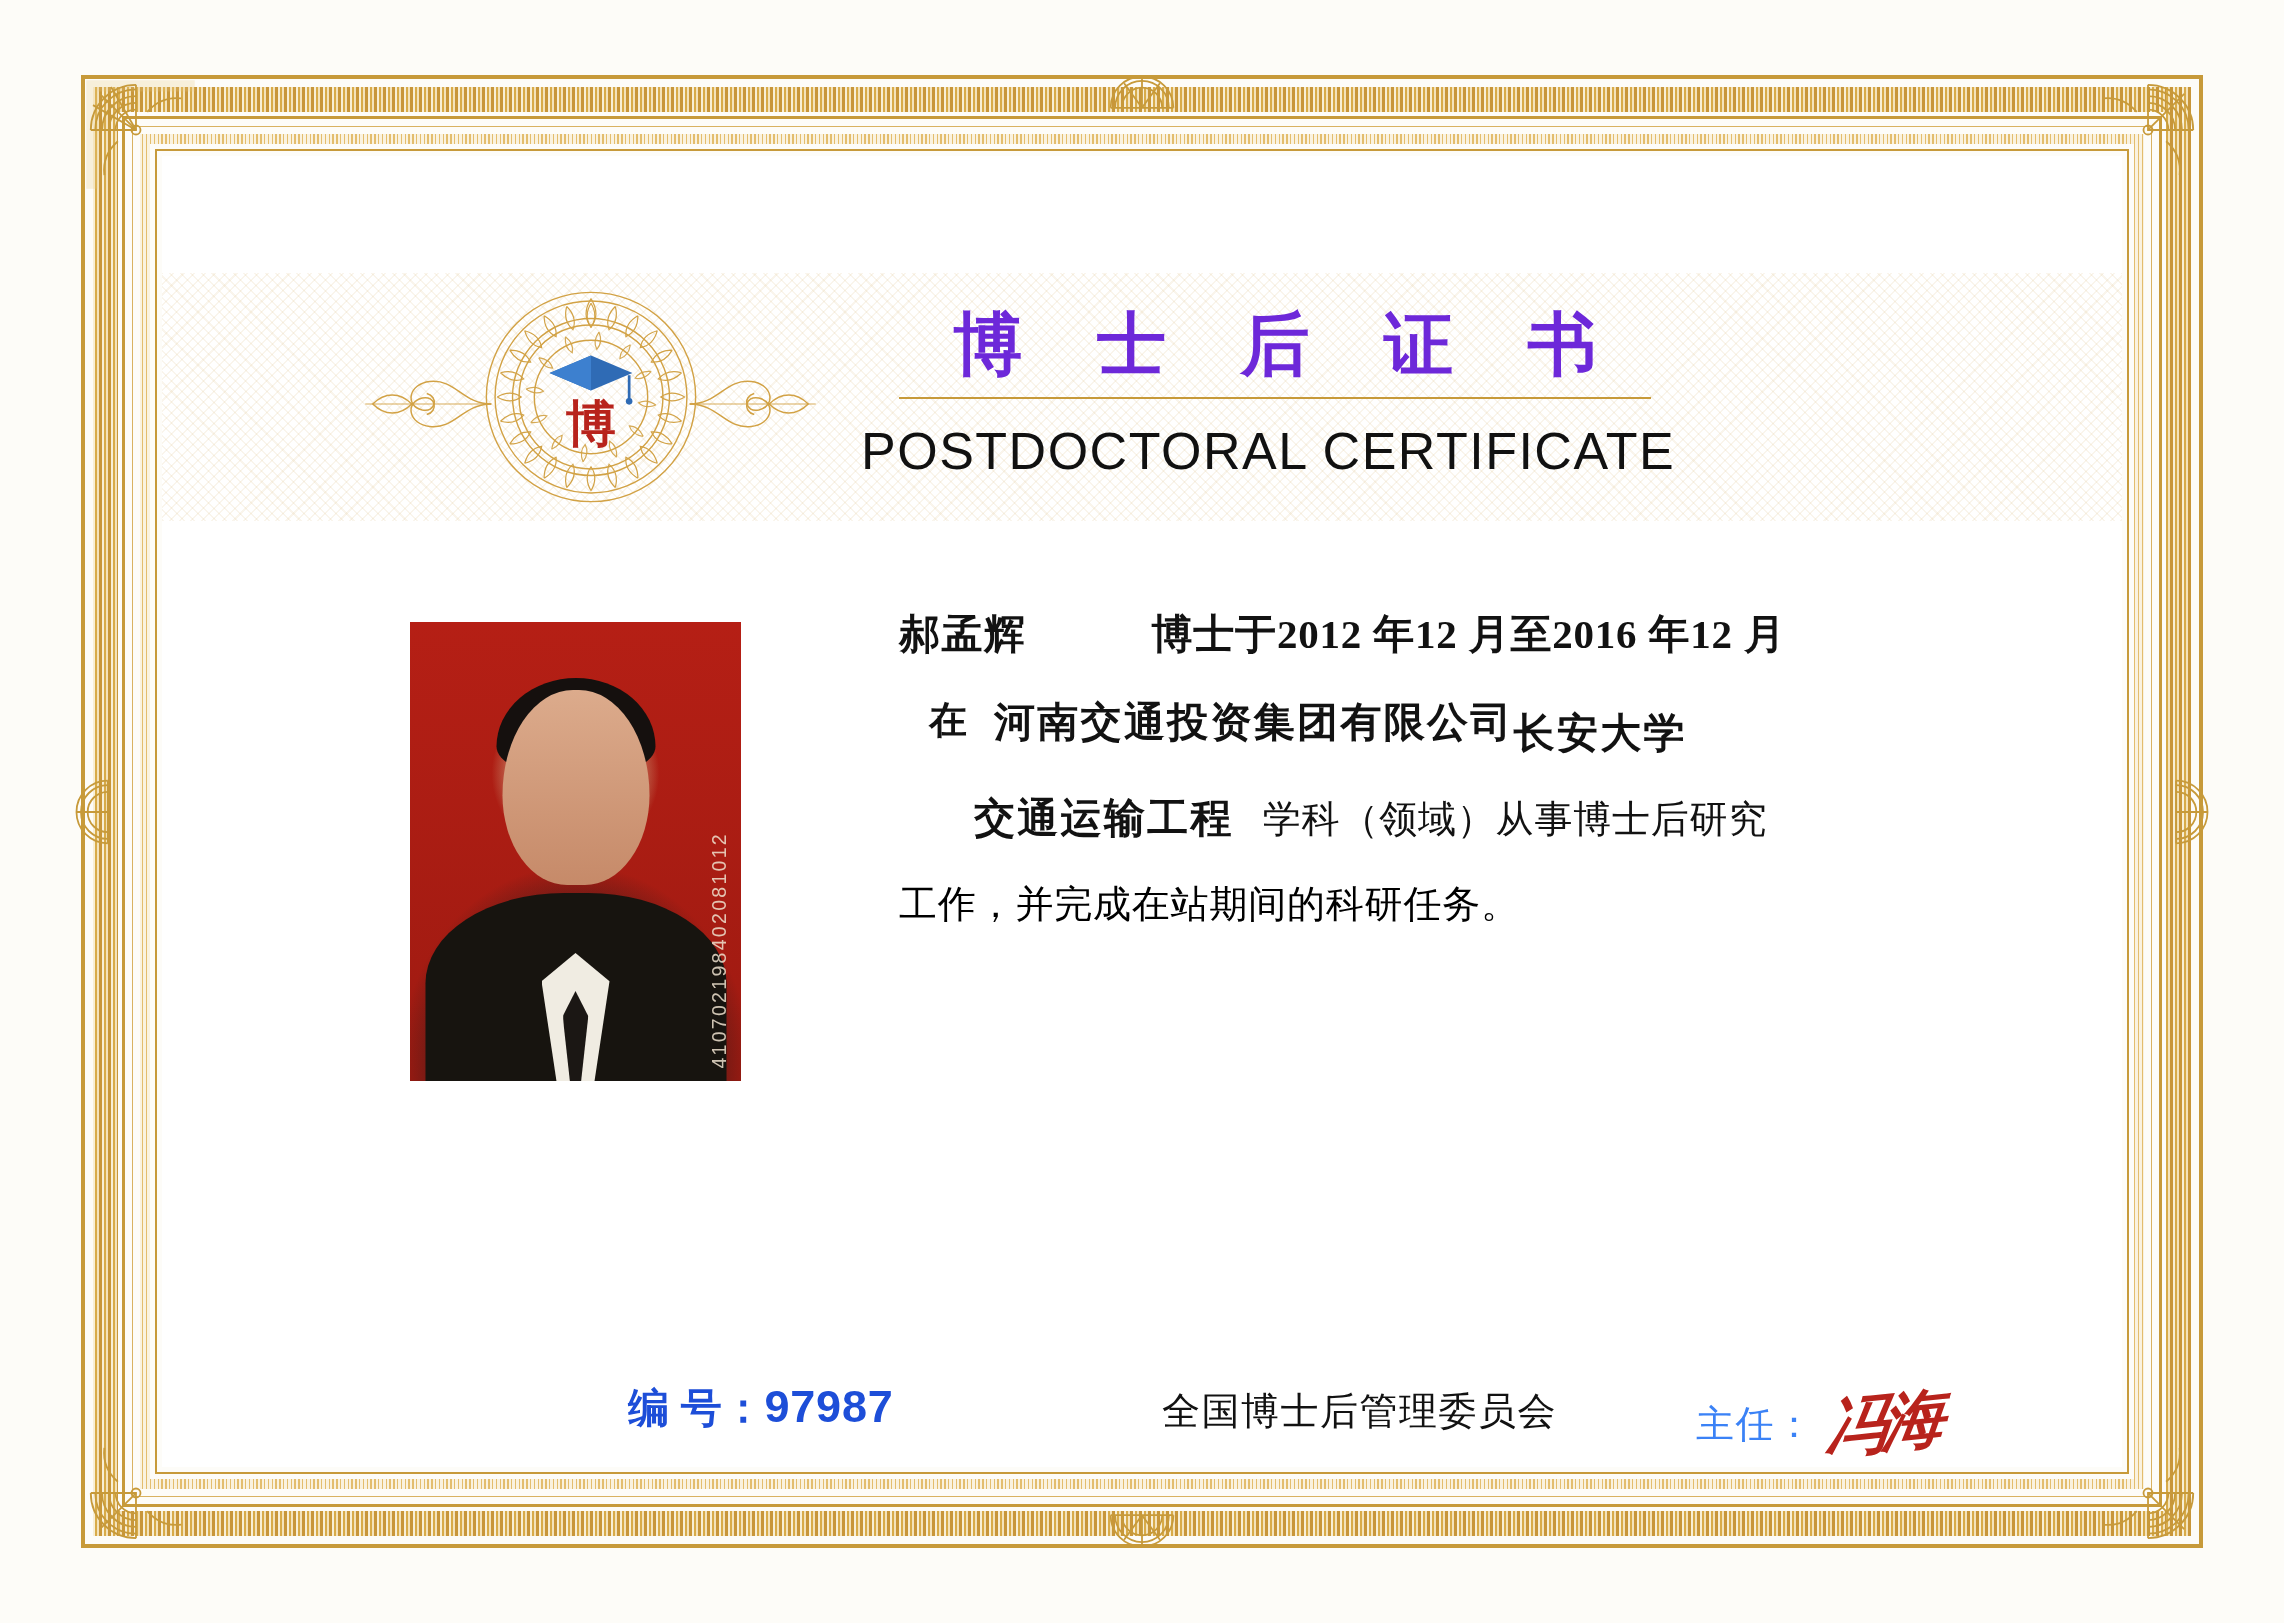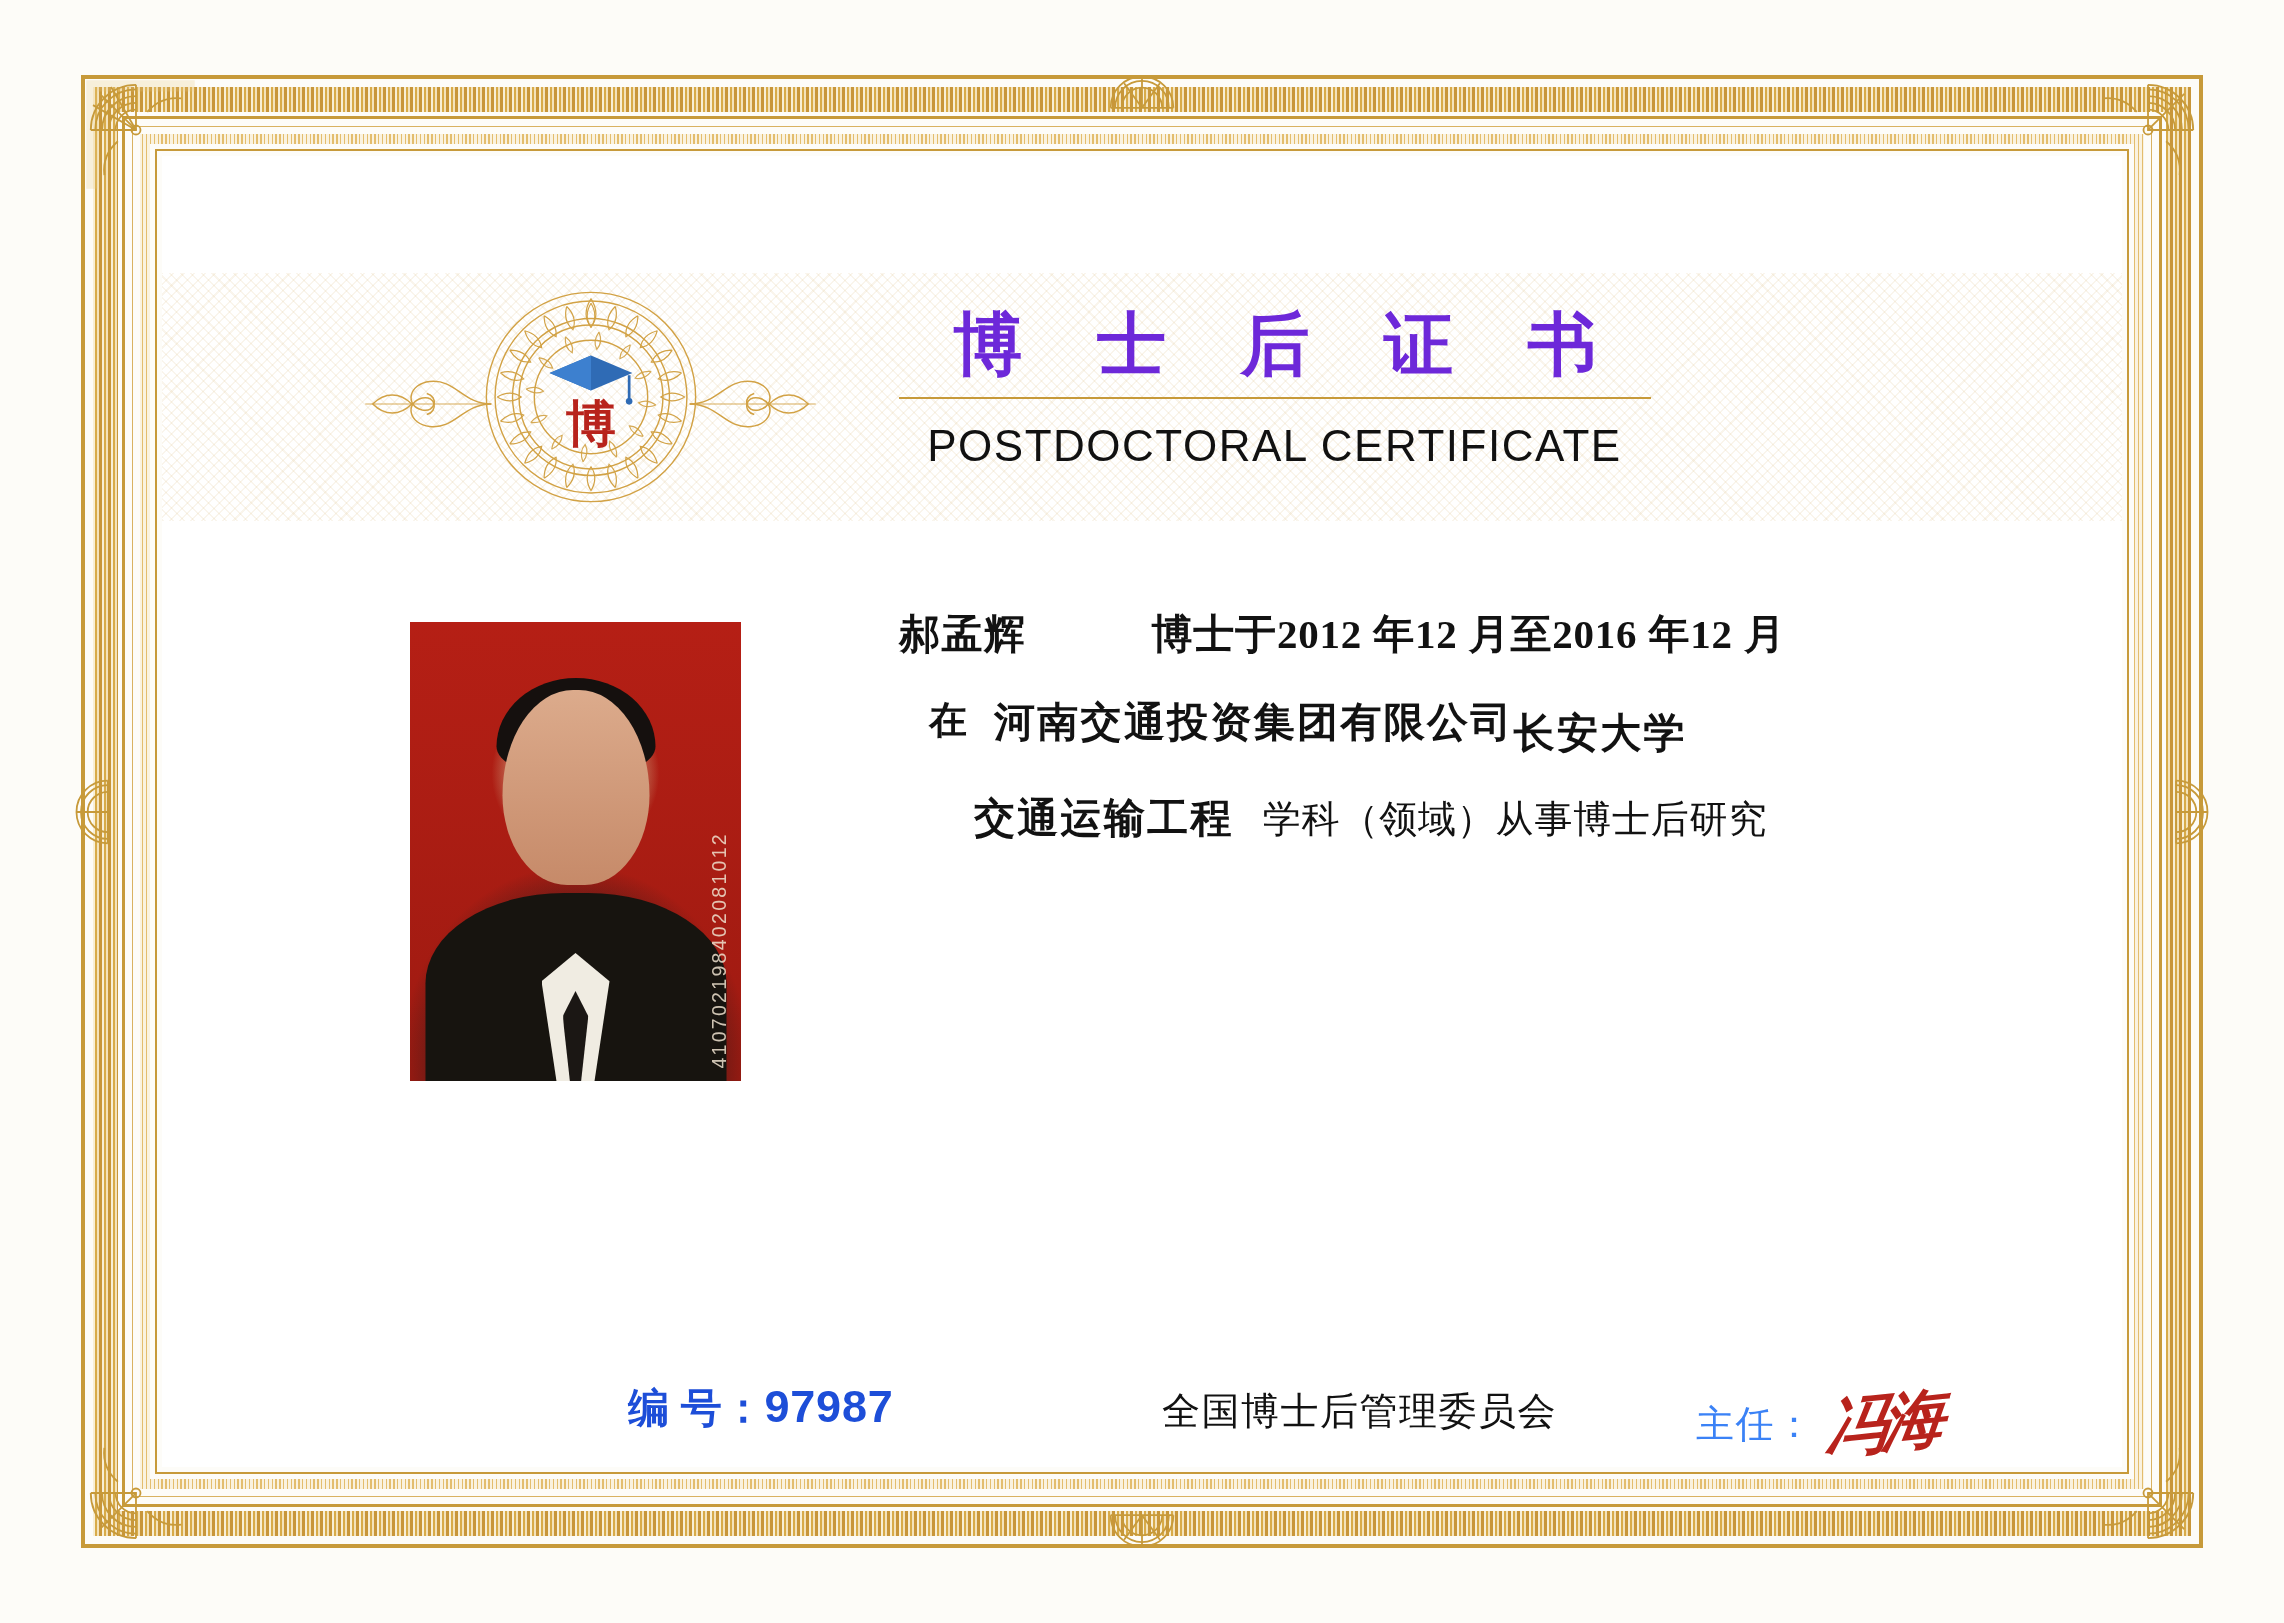--- a/index.html
+++ b/index.html
@@ -177,23 +177,23 @@
     top: 241px;
     width: 752px;
     height: 2.3px;
     background: #c79a3a;
   }
   .title-en {
     position: absolute;
     left: 699px;
     top: 265px;
     width: 827px;
-    text-align: center;
+    text-align: left;
     font-family: "Liberation Sans", sans-serif;
-    font-size: 44px;
+    font-size: 52px;
     letter-spacing: 1.5px;
     color: #111111;
     white-space: nowrap;
   }
 
   
   .photo {
     position: absolute;
     left: 248px;
     top: 466px;
@@ -624,20 +624,21 @@
           <span class="org1">河南交通投资集团有限公司</span>
           <span class="org2">长安大学</span>
         </span>
       </div>
 
       <div class="line l3">
         <span class="field">交通运输工程</span>
         <span class="l3-rest">学科（领域）从事博士后研究</span>
       </div>
 
+      <div class="l4">工作，并完成在站期间的科研任务。</div>
 
     </div>
 
     <div class="serial">
       <span>编 号：</span><span class="num">97987</span>
     </div>
 
     <div class="issuer">全国博士后管理委员会</div>
 
     <div class="director-row">

